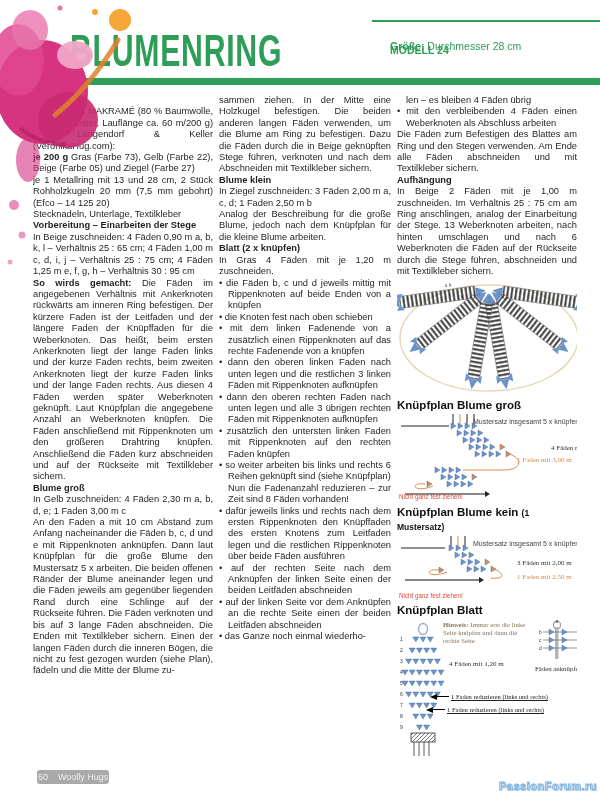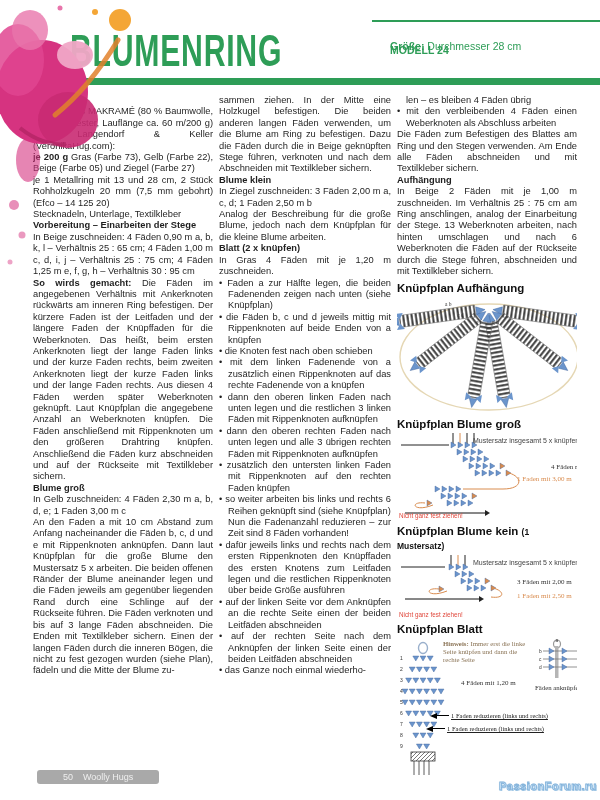--- a/index.html
+++ b/index.html
@@ -45,21 +45,21 @@
   .reduce{position:absolute;display:flex;align-items:center;white-space:nowrap;}
   .arrow-head{width:0;height:0;border-top:3px solid transparent;border-bottom:3px solid transparent;border-right:7px solid #000;}
   .arrow-line{width:12px;height:1px;background:#000;}
   .reduce .rtxt{font-family:"Liberation Serif",serif;font-size:6.5px;color:#222;text-decoration:underline;margin-left:2px;}
   .legend-line{margin-top:3px;font-size:11px;}
   .legend-line b{font-weight:bold;color:#111;}
   .legend-line span{font-size:10px;color:#555;}
 
   
   .badge{position:absolute;left:37px;top:770px;background:#a9a9a9;border-radius:3px;
-         color:#efefef;font-size:9px;padding:2px 26px;display:flex;gap:10px;align-items:center;}
+         color:#efefef;font-size:9px;padding:2px 1px;display:flex;gap:10px;align-items:center;}
   .watermark{position:absolute;right:3px;top:780px;font-weight:bold;font-size:11px;letter-spacing:.5px;
              color:#d3e8fa;-webkit-text-stroke:.8px #82b2da;
              text-shadow:0 0 1px #82b2da,1px 1px 0 #b8d6ee;}
 </style>
 </head>
 <body>
 
 <div class="page">
 
   <svg class="splash" width="150" height="300" viewBox="0 0 150 300">
@@ -99,44 +99,42 @@
         <p class="para"><span>In Gelb zuschneiden: 4 Fäden 2,30 m a, b, d, e; 1 Faden 3,00 m c</span></p>
         <p class="para"><span>An den Faden a mit 10 cm Abstand zum Anfang nacheinander die Fäden b, c, d und e mit Rippenknoten anknüpfen. Dann laut Knüpfplan für die große Blume den Mustersatz 5 x arbeiten. Die beiden offenen Ränder der Blume aneinander legen und die Fäden jeweils am gegenüber liegenden Rand durch eine Schlinge auf der Rückseite führen. Die Fäden verknoten und bis auf 3 lange Fäden abschneiden. Die Enden mit Textilkleber sichern. Einen der langen Fäden durch die inneren Bögen, die nicht zu fest gezogen wurden (siehe Plan), fädeln und die Mitte der Blume zu-</span></p>
       </div>
     <div class="col col2">
         <p class="para"><span>sammen ziehen. In der Mitte eine Holzkugel befestigen. Die beiden anderen langen Fäden verwenden, um die Blume am Ring zu befestigen. Dazu die Fäden durch die in Beige geknüpften Stege führen, verknoten und nach dem Abschneiden mit Textilkleber sichern.</span></p>
         <p class="para"><b>Blume klein</b></p>
         <p class="para"><span>In Ziegel zuschneiden: 3 Fäden 2,00 m a, c, d; 1 Faden 2,50 m b</span></p>
         <p class="para"><span>Analog der Beschreibung für die große Blume, jedoch nach dem Knüpfplan für die kleine Blume arbeiten.</span></p>
         <p class="para"><b>Blatt (2 x knüpfen)</b></p>
         <p class="para"><span>In Gras 4 Fäden mit je 1,20 m zuschneiden.</span></p>
-        <p class="para bullet">• <span>Faden a zur Hälfte legen, die beiden Fadenenden zeigen nach unten (siehe Knüpfplan)</span></p>
         <p class="para bullet">• <span>die Fäden b, c und d jeweils mittig mit Rippenknoten auf beide Enden von a knüpfen</span></p>
         <p class="para bullet">• <span>die Knoten fest nach oben schieben</span></p>
         <p class="para bullet">• <span>mit dem linken Fadenende von a zusätzlich einen Rippenknoten auf das rechte Fadenende von a knüpfen</span></p>
         <p class="para bullet">• <span>dann den oberen linken Faden nach unten legen und die restlichen 3 linken Fäden mit Rippenknoten aufknüpfen</span></p>
         <p class="para bullet">• <span>dann den oberen rechten Faden nach unten legen und alle 3 übrigen rechten Fäden mit Rippenknoten aufknüpfen</span></p>
         <p class="para bullet">• <span>zusätzlich den untersten linken Faden mit Rippenknoten auf den rechten Faden knüpfen</span></p>
         <p class="para bullet">• <span>so weiter arbeiten bis links und rechts 6 Reihen geknüpft sind (siehe Knüpfplan)</span></p>
         <p class="para indent"><span>Nun die Fadenanzahl reduzieren – zur Zeit sind 8 Fäden vorhanden!</span></p>
-        <p class="para bullet">• <span>dafür jeweils links und rechts nach dem ersten Rippenknoten den Knüpffaden des ersten Knotens zum Leitfaden legen und die restlichen Rippenknoten über beide Größe ausführen</span></p>
+        <p class="para bullet">• <span>dafür jeweils links und rechts nach dem ersten Rippenknoten den Knüpffaden des ersten Knotens zum Leitfaden legen und die restlichen Rippenknoten über beide Fäden ausführen</span></p>
+        <p class="para bullet">• <span>auf der rechten Seite nach dem Anknüpfen der linken Seite einen der beiden Leitfäden abschneiden</span></p>
         <p class="para bullet">• <span>auf der linken Seite vor dem Anknüpfen an die rechte Seite einen der beiden Leitfäden abschneiden</span></p>
-        <p class="para bullet">• <span>auf der rechten Seite nach dem Anknüpfen der linken Seite einen der beiden Leitfäden abschneiden</span></p>
         <p class="para bullet">• <span>das Ganze noch einmal wiederho-</span></p>
       </div>
     <div class="col col3">
       <div>
           <p class="para indent"><span>len – es bleiben 4 Fäden übrig</span></p>
           <p class="para bullet">• <span>mit den verbleibenden 4 Fäden einen Weberknoten als Abschluss arbeiten</span></p>
           <p class="para"><span>Die Fäden zum Befestigen des Blattes am Ring und den Stegen verwenden. Am Ende alle Fäden abschneiden und mit Textilkleber sichern.</span></p>
           <p class="para"><b>Aufhängung</b></p>
           <p class="para"><span>In Beige 2 Fäden mit je 1,00 m zuschneiden. Im Verhältnis 25 : 75 cm am Ring anschlingen, analog der Einarbeitung der Stege. 13 Weberknoten arbeiten, nach hinten umschlagen und nach 6 Weberknoten die Fäden auf der Rückseite durch die Stege führen, abschneiden und mit Textilkleber sichern.</span></p>
         </div>
 
-      <h3 class="plan-h">Knüpfplan Aufhängung</h3>
       <svg id="aufh-svg" width="184" height="114" viewBox="0 0 184 114">
         <defs>
           <pattern id="hatchA" patternUnits="userSpaceOnUse" width="12" height="4.2">
             <path d="M0,2 H12" stroke="#3b3b3b" stroke-width="2"></path>
           </pattern>
         </defs>
         <ellipse cx="92" cy="60" rx="89" ry="53" fill="none" stroke="#e5d7b4" stroke-width="1.4"></ellipse>
         <g id="aufh-bands">
             <g transform="translate(92,12) rotate(-82)">
               <rect x="-6" y="14" width="12" height="76" fill="url(#hatchA)" stroke="#777" stroke-width="0.6"></rect>
@@ -333,21 +331,21 @@
             <path d="M19.4,104L25.4,104L22.4,109Z" fill="#6b95cc" stroke="#40639a" stroke-width="0.4"></path>
             <path d="M26.599999999999998,104L32.599999999999994,104L29.599999999999998,109Z" fill="#6b95cc" stroke="#40639a" stroke-width="0.4"></path>
             <text x="3" y="108" font-size="5" fill="#333" font-family="Liberation Sans, sans-serif">9</text>
             <rect x="14" y="112" width="24" height="9" fill="url(#hatchB)" stroke="#333" stroke-width="0.8"></rect>
             <line x1="17" y1="121" x2="17" y2="135" stroke="#333" stroke-width="0.8"></line>
             <line x1="22" y1="121" x2="22" y2="135" stroke="#333" stroke-width="0.8"></line>
             <line x1="27" y1="121" x2="27" y2="135" stroke="#333" stroke-width="0.8"></line>
             <line x1="32" y1="121" x2="32" y2="135" stroke="#333" stroke-width="0.8"></line>
           </svg>
         <div class="hinweis" style="left:46px;top:2px;"><b>Hinweis:</b> <span>Immer erst die linke Seite knüpfen und dann die rechte Seite</span></div>
-        <div class="thr" style="left:64px;top:40px;">4 Fäden mit 1,20 m</div>
+        <div class="thr" style="left:52px;top:40px;">4 Fäden mit 1,20 m</div>
         <svg id="attach-svg" width="44" height="44" viewBox="0 0 44 44" style="position:absolute;left:142px;top:0;">
             <ellipse cx="18" cy="6" rx="3.5" ry="4" fill="none" stroke="#999" stroke-width="1.2"></ellipse>
             <rect x="16" y="8" width="3.5" height="32" fill="#b5b5b5"></rect>
             <text x="16.5" y="4" font-size="4.8" fill="#333">a</text>
             <line x1="4" y1="13" x2="42" y2="13" stroke="#777" stroke-width="0.8"></line>
             <text x="0" y="15" font-size="4.8" fill="#333">b</text>
             <path d="M10,10L15,13L10,16Z" fill="#6b95cc" stroke="#40639a" stroke-width="0.4"></path>
             <path d="M23,10L28,13L23,16Z" fill="#6b95cc" stroke="#40639a" stroke-width="0.4"></path>
             <line x1="4" y1="21" x2="42" y2="21" stroke="#777" stroke-width="0.8"></line>
             <text x="0" y="23" font-size="4.8" fill="#333">c</text>

